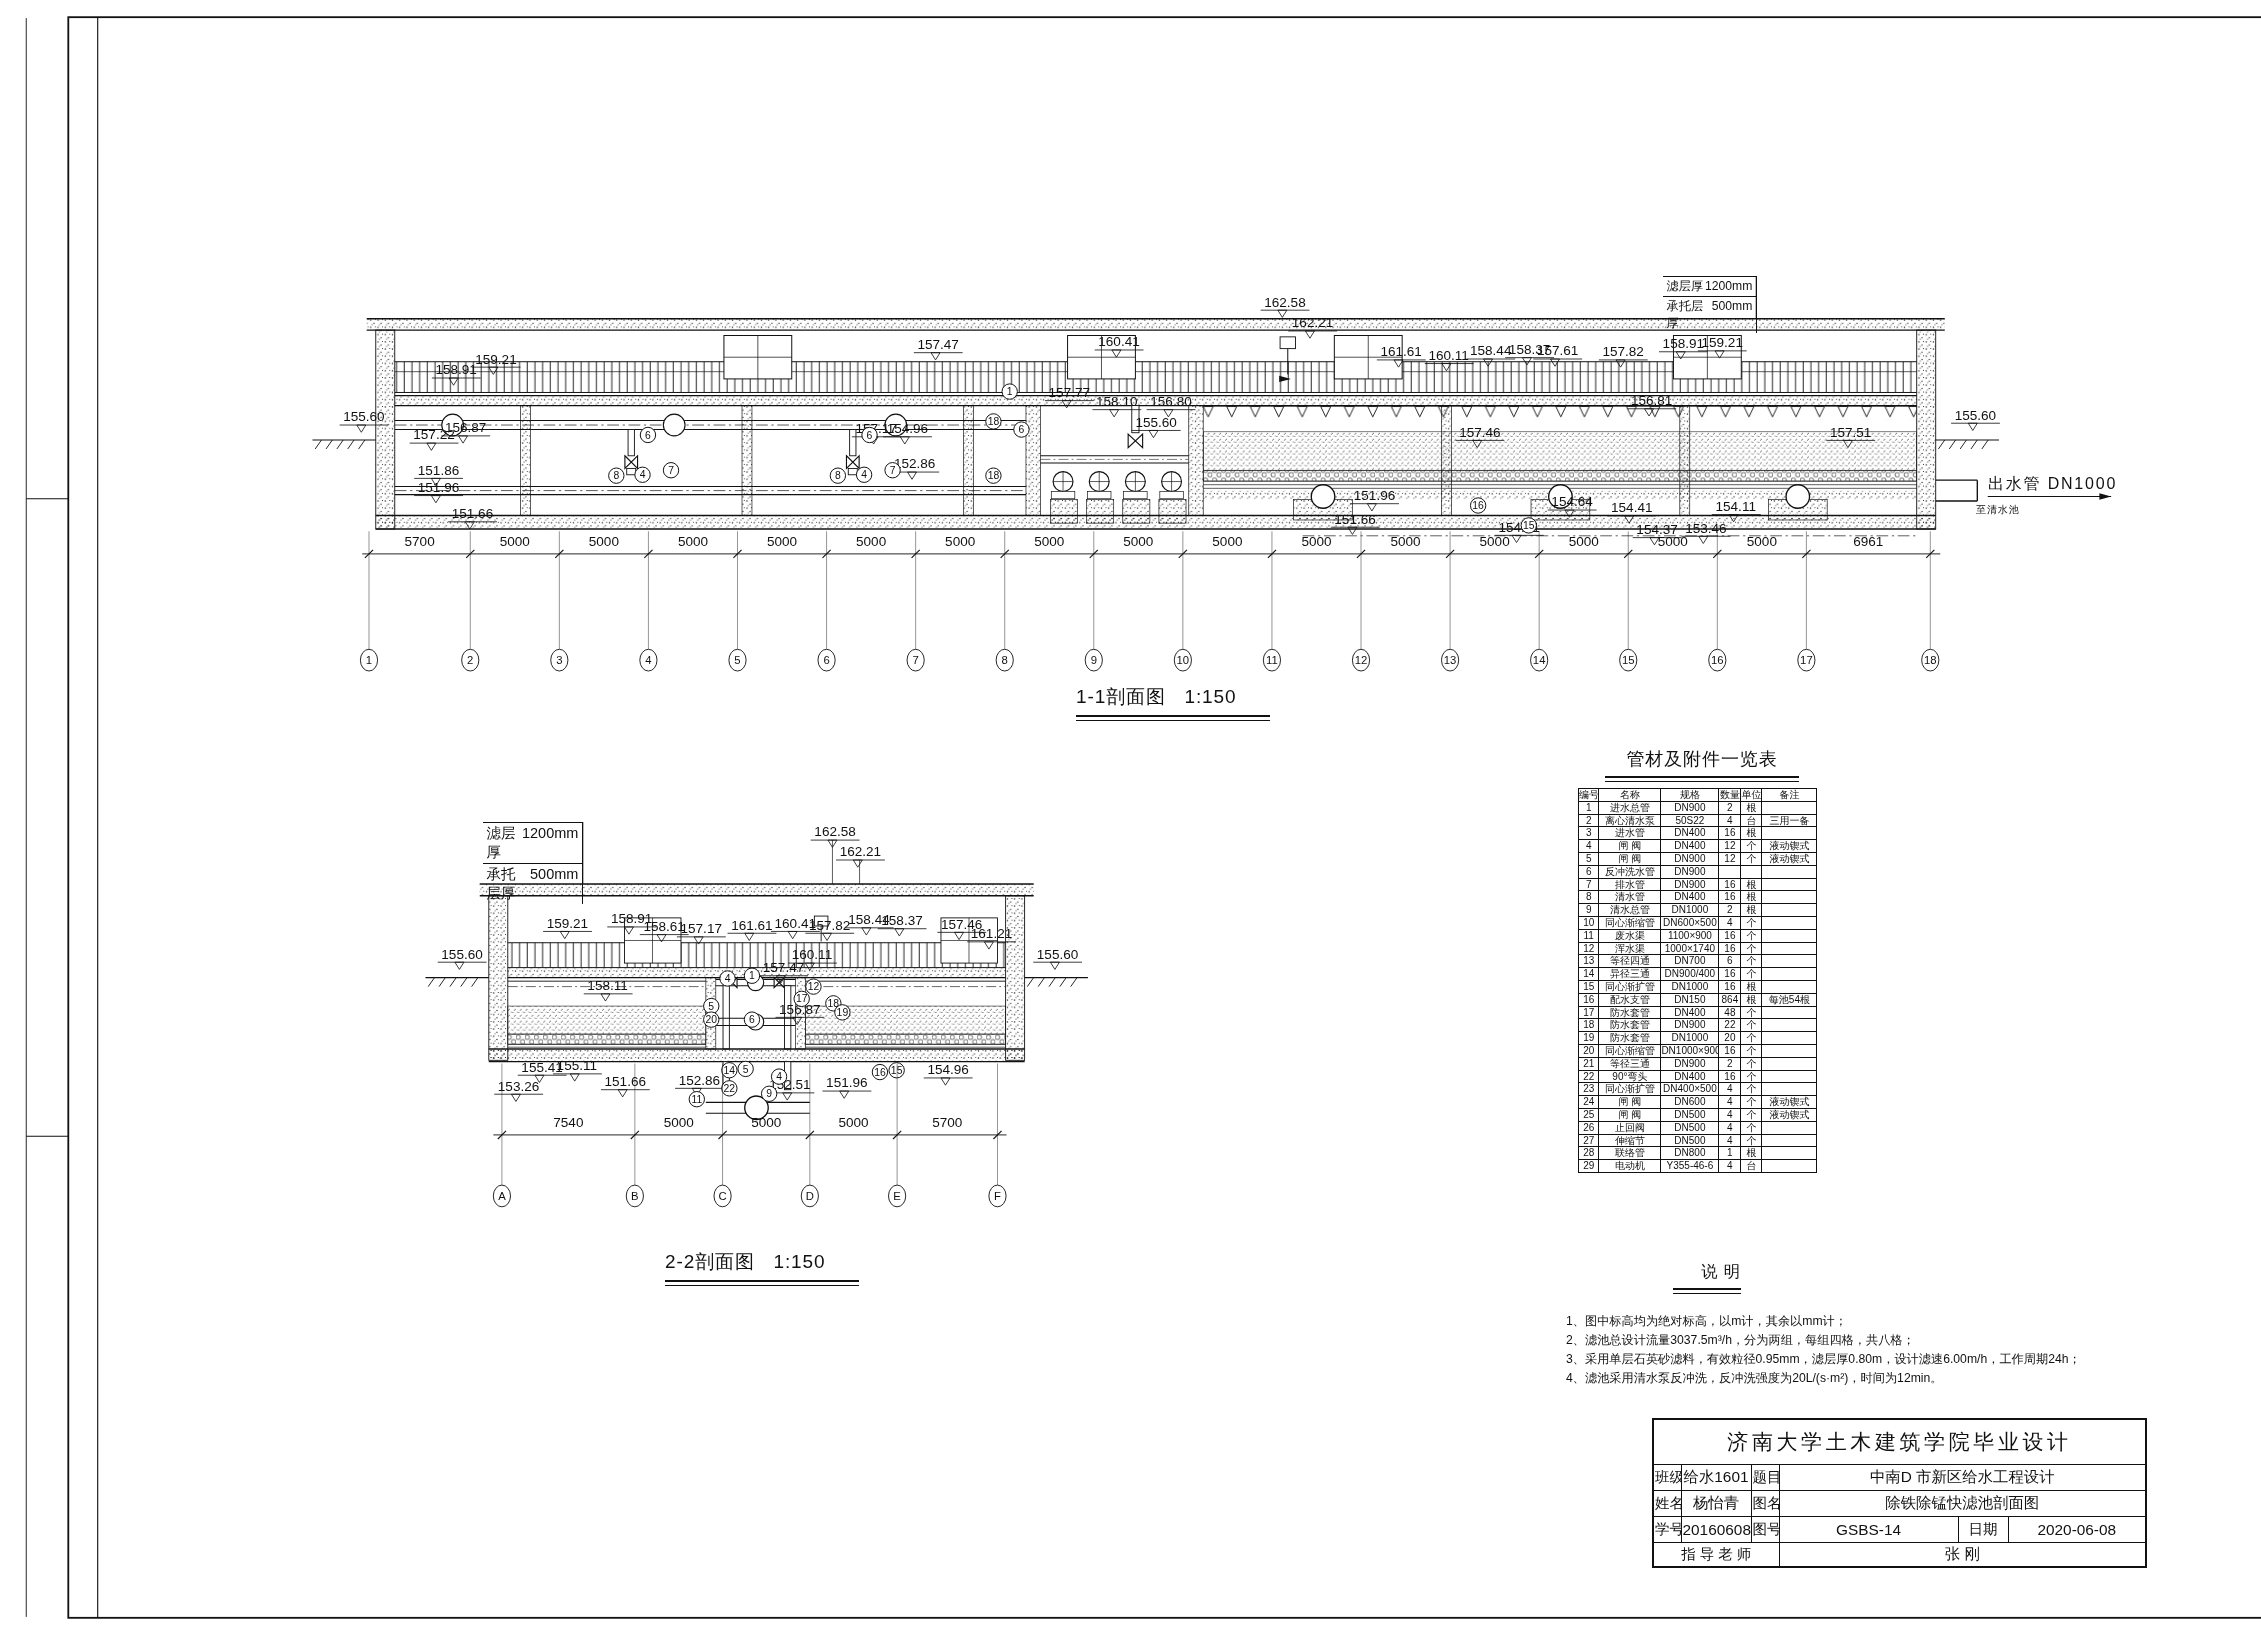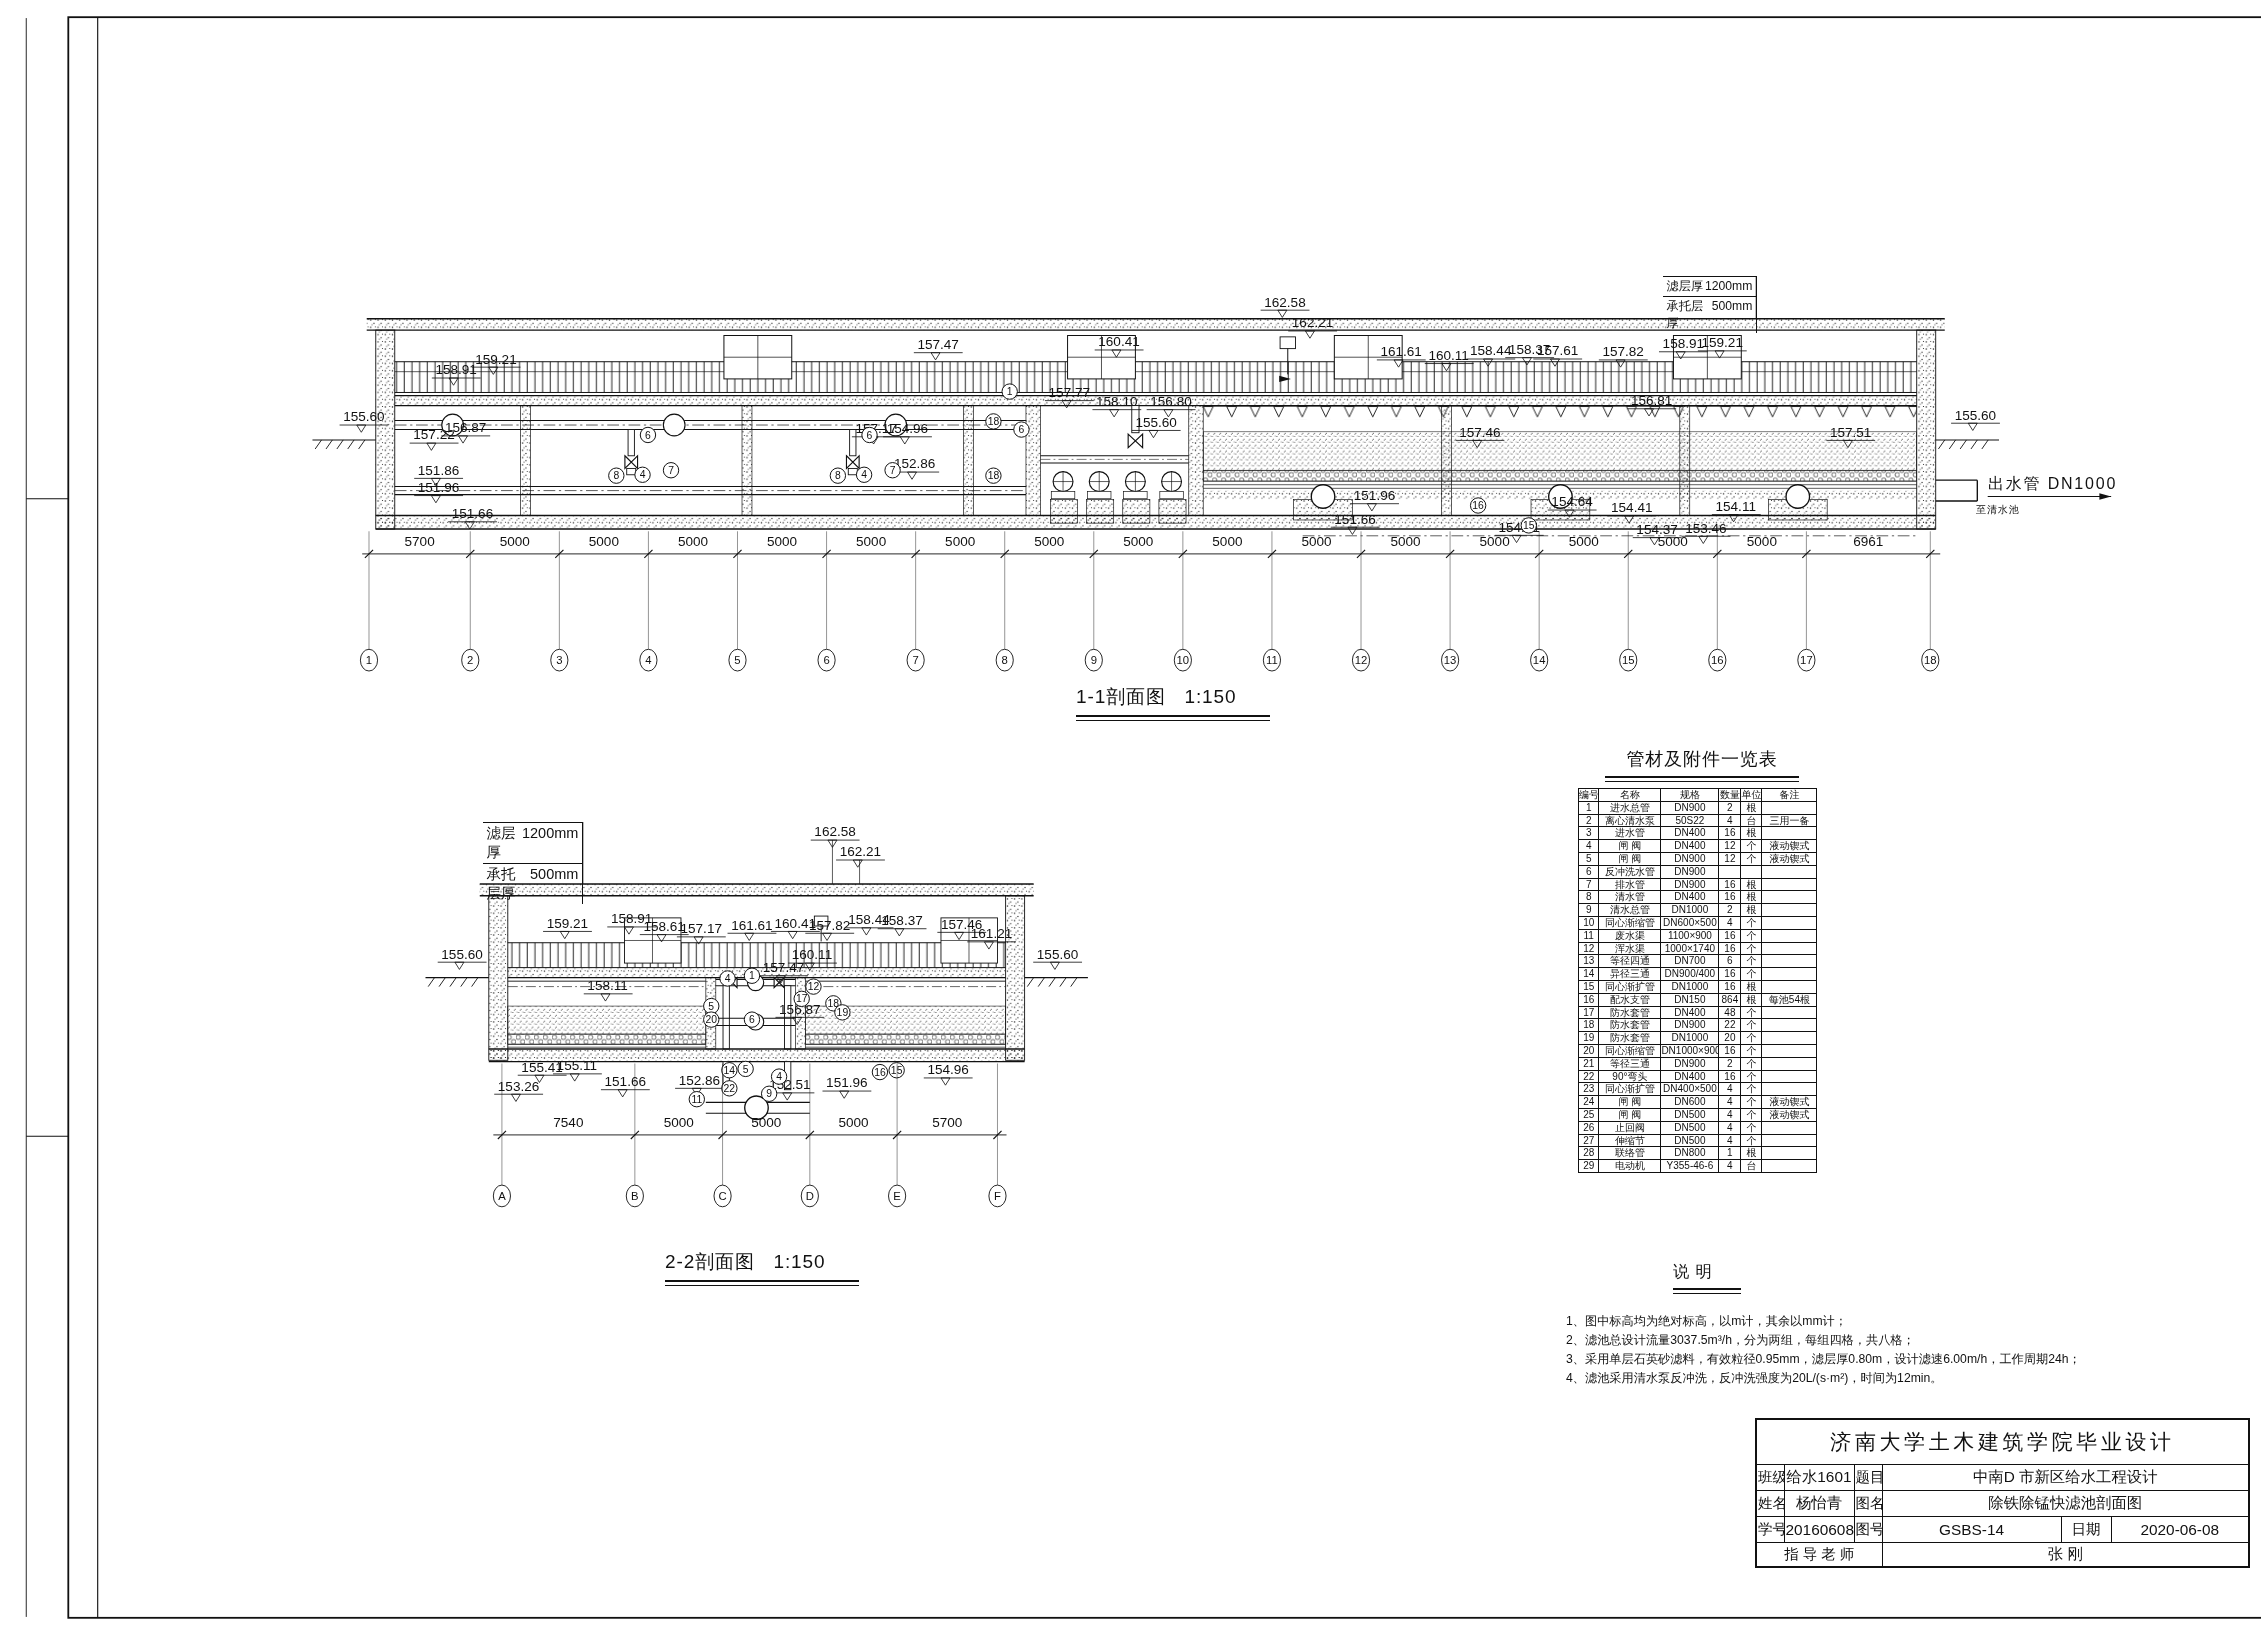--- a/index.html
+++ b/index.html
@@ -910,32 +910,32 @@
           <td>29</td>
           <td>电动机</td>
           <td>Y355-46-6</td>
           <td>4</td>
           <td>台</td>
           <td></td>
         </tr>
       </tbody>
   </table>
 
-  <div class="abs" style="left:1673px;top:1261px;width:68px;text-align:left">
+  <div class="abs" style="left:1673px;top:1261px;width:68px;text-align:right">
     <div class="sec-title" style="font-size:16.3px">说  明</div>
     <div class="dbl"></div>
   </div>
   <div id="notes" class="abs" style="left:1566px;top:1312px;width:715px">
       <div class="note-item">1、图中标高均为绝对标高，以m计，其余以mm计；</div>
       <div class="note-item">2、滤池总设计流量3037.5m³/h，分为两组，每组四格，共八格；</div>
       <div class="note-item">3、采用单层石英砂滤料，有效粒径0.95mm，滤层厚0.80m，设计滤速6.00m/h，工作周期24h；</div>
       <div class="note-item">4、滤池采用清水泵反冲洗，反冲洗强度为20L/(s·m²)，时间为12min。</div>
     </div>
 
-  <table id="tblock" class="abs" style="left:1755px;top:1418px;width:493px;height:147px">
+  <table id="tblock" class="abs" style="left:1652px;top:1418px;width:493px;height:147px">
     <colgroup>
         <col style="width:28px">
         <col style="width:70px">
         <col style="width:28px">
       <col style="width:179px">
         <col style="width:50px">
         <col style="width:138px">
       </colgroup>
     <tbody>
         <tr>

